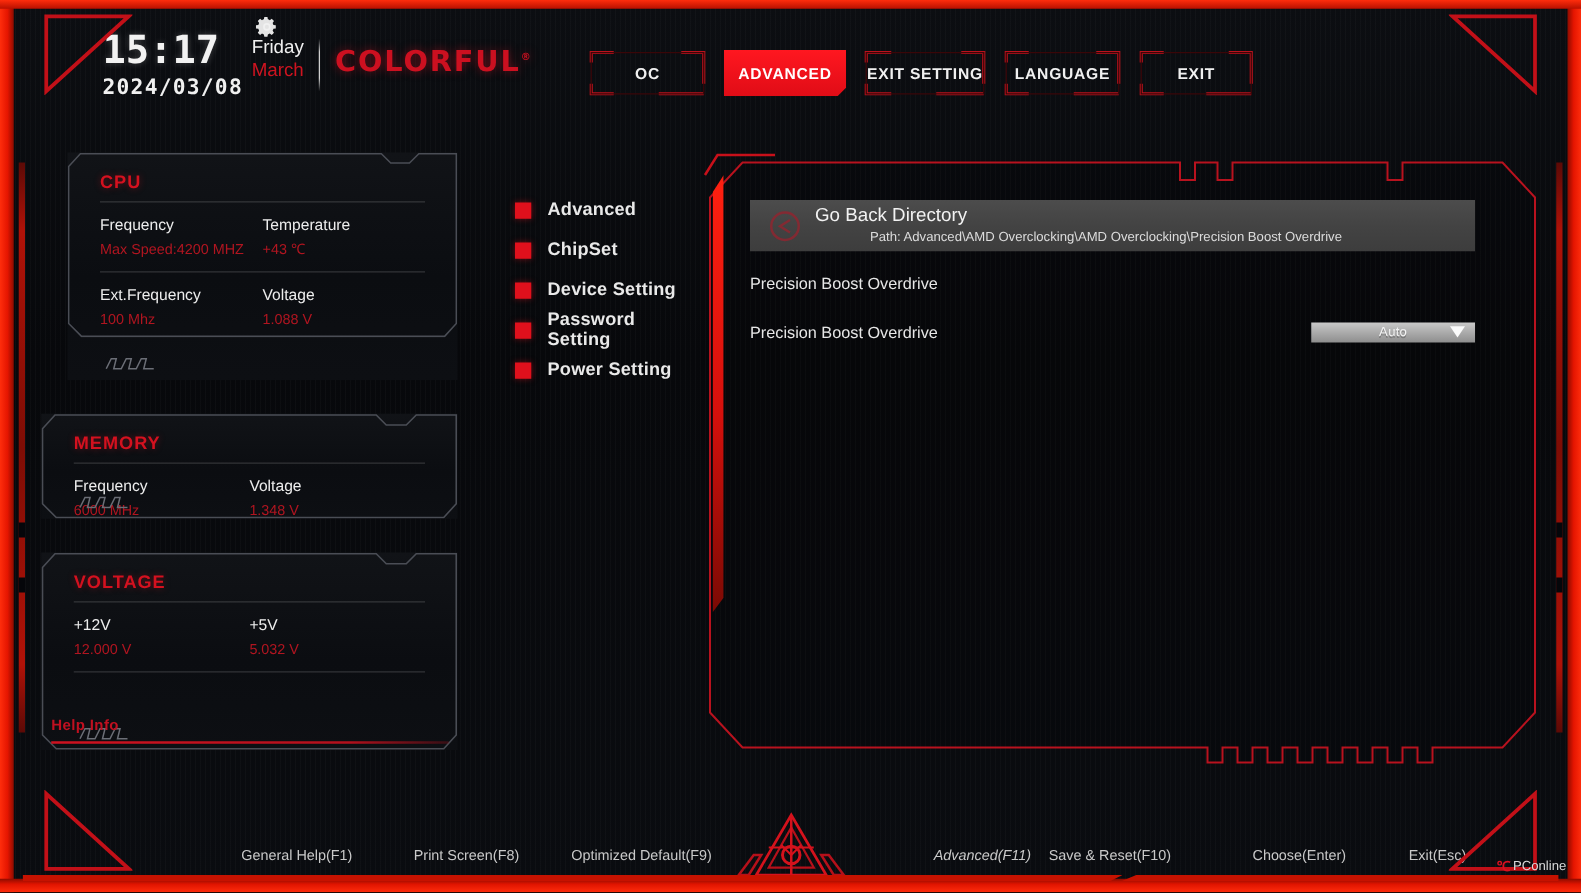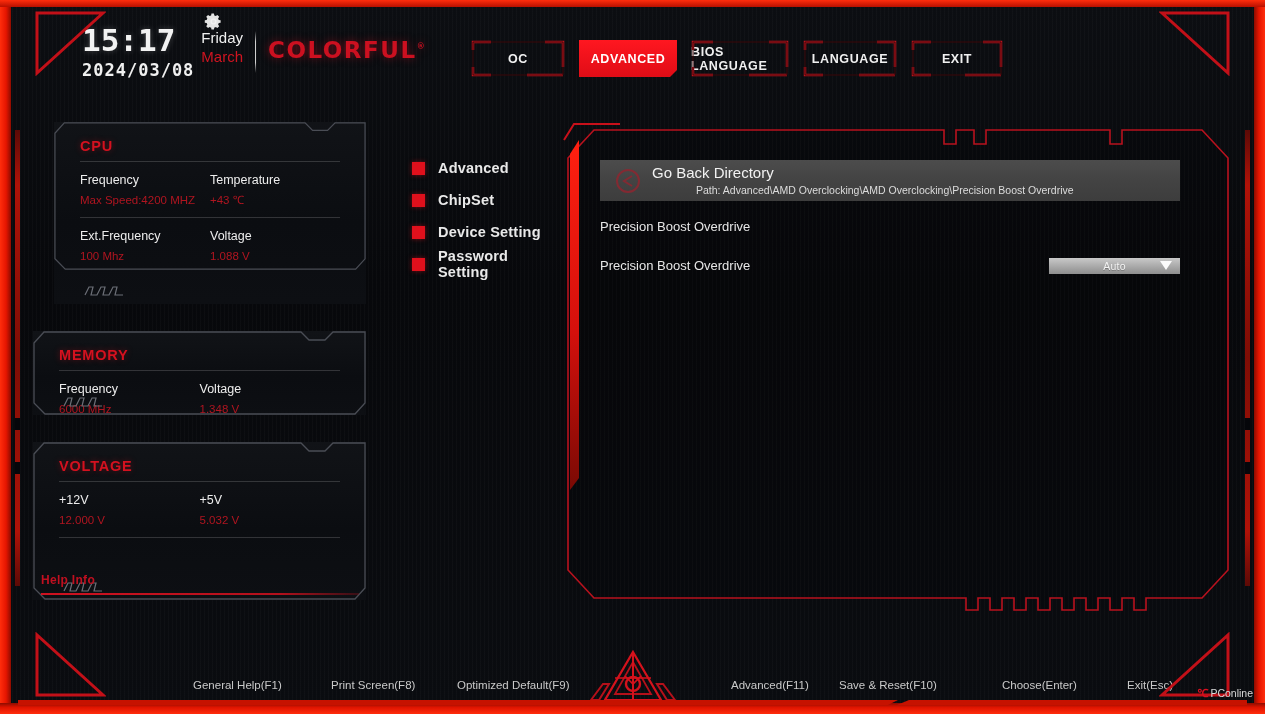--- a/index.html
+++ b/index.html
@@ -398,21 +398,21 @@
         <span>OC</span>
       </div>
       <div class="tab active w-adv">
         <span>ADVANCED</span>
       </div>
       <div class="tab w-bios">
         <svg class="tabframe" viewBox="0 0 98 37" preserveAspectRatio="none">
           <path d="M2 10 L2 2 L22 2 M78 2 L96 2 L96 27 M96 35 L78 35 L58 35 M22 35 L2 35 L2 27" fill="none" stroke="#b9121c" stroke-width="2.5"></path>
           <path d="M2 2 L96 2 L96 35 L2 35 Z" fill="none" stroke="#3a0608" stroke-width="1"></path>
         </svg>
-        <span>BIOS LANGUAGE</span>
+        <span>EXIT SETTING</span>
       </div>
       <div class="tab w-lang">
         <svg class="tabframe" viewBox="0 0 94 37" preserveAspectRatio="none">
           <path d="M2 10 L2 2 L20 2 M74 2 L92 2 L92 27 M92 35 L74 35 L56 35 M20 35 L2 35 L2 27" fill="none" stroke="#b9121c" stroke-width="2.5"></path>
           <path d="M2 2 L92 2 L92 35 L2 35 Z" fill="none" stroke="#3a0608" stroke-width="1"></path>
         </svg>
         <span>LANGUAGE</span>
       </div>
       <div class="tab w-exit">
         <svg class="tabframe" viewBox="0 0 92 37" preserveAspectRatio="none">
@@ -520,20 +520,24 @@
       <span class="menu-bullet"></span>
       <span class="menu-label">ChipSet</span>
     </div>
     <div class="menu-item">
       <span class="menu-bullet"></span>
       <span class="menu-label">Device Setting</span>
     </div>
     <div class="menu-item">
       <span class="menu-bullet"></span>
       <span class="menu-label">Password Setting</span>
+    </div>
+    <div class="menu-item">
+      <span class="menu-bullet"></span>
+      <span class="menu-label">Power Setting</span>
     </div>
   </div>
 
   <svg class="mid-redline" viewBox="0 0 60 30">
     <path d="M58 2 L12 2 L2 18" fill="none" stroke="#c8101a" stroke-width="2"></path>
   </svg>
   <div class="mid-redbar"></div>
 
   <svg class="content-frame" viewBox="0 0 664 504" preserveAspectRatio="none">
     <path d="M2 40 L28 12 L378 12 L378 26 L390 26 L390 12 L408 12 L408 26 L420 26 L420 12 L544 12 L544 26 L556 26 L556 12 L636 12 L662 40
@@ -575,21 +579,21 @@
     <circle cx="48" cy="36" r="7" fill="none" stroke="#d4121c" stroke-width="2.4"></circle>
     <path d="M6 52 L18 36 L24 36 L14 52 Z" fill="none" stroke="#b5101a" stroke-width="2"></path>
     <path d="M90 52 L78 36 L72 36 L82 52 Z" fill="none" stroke="#b5101a" stroke-width="2"></path>
     <path d="M40 28 L48 36 L56 28" fill="none" stroke="#d4121c" stroke-width="1.6"></path>
   </svg>
 
   <div class="footer">
     <span class="footer-item" style="left:193px;">General Help(F1)</span>
     <span class="footer-item" style="left:331px;">Print Screen(F8)</span>
     <span class="footer-item" style="left:457px;">Optimized Default(F9)</span>
-    <span class="footer-item" style="left:731px;">Advanced(F11)</span>
+    <span class="footer-item" style="left:747px;font-style:italic;">Advanced(F11)</span>
     <span class="footer-item" style="left:839px;">Save &amp; Reset(F10)</span>
     <span class="footer-item" style="left:1002px;">Choose(Enter)</span>
     <span class="footer-item" style="left:1127px;">Exit(Esc)</span>
   </div>
 
   <div class="watermark">
     <span class="wm-mark">℃</span>
     <span>PConline</span>
   </div>
 

